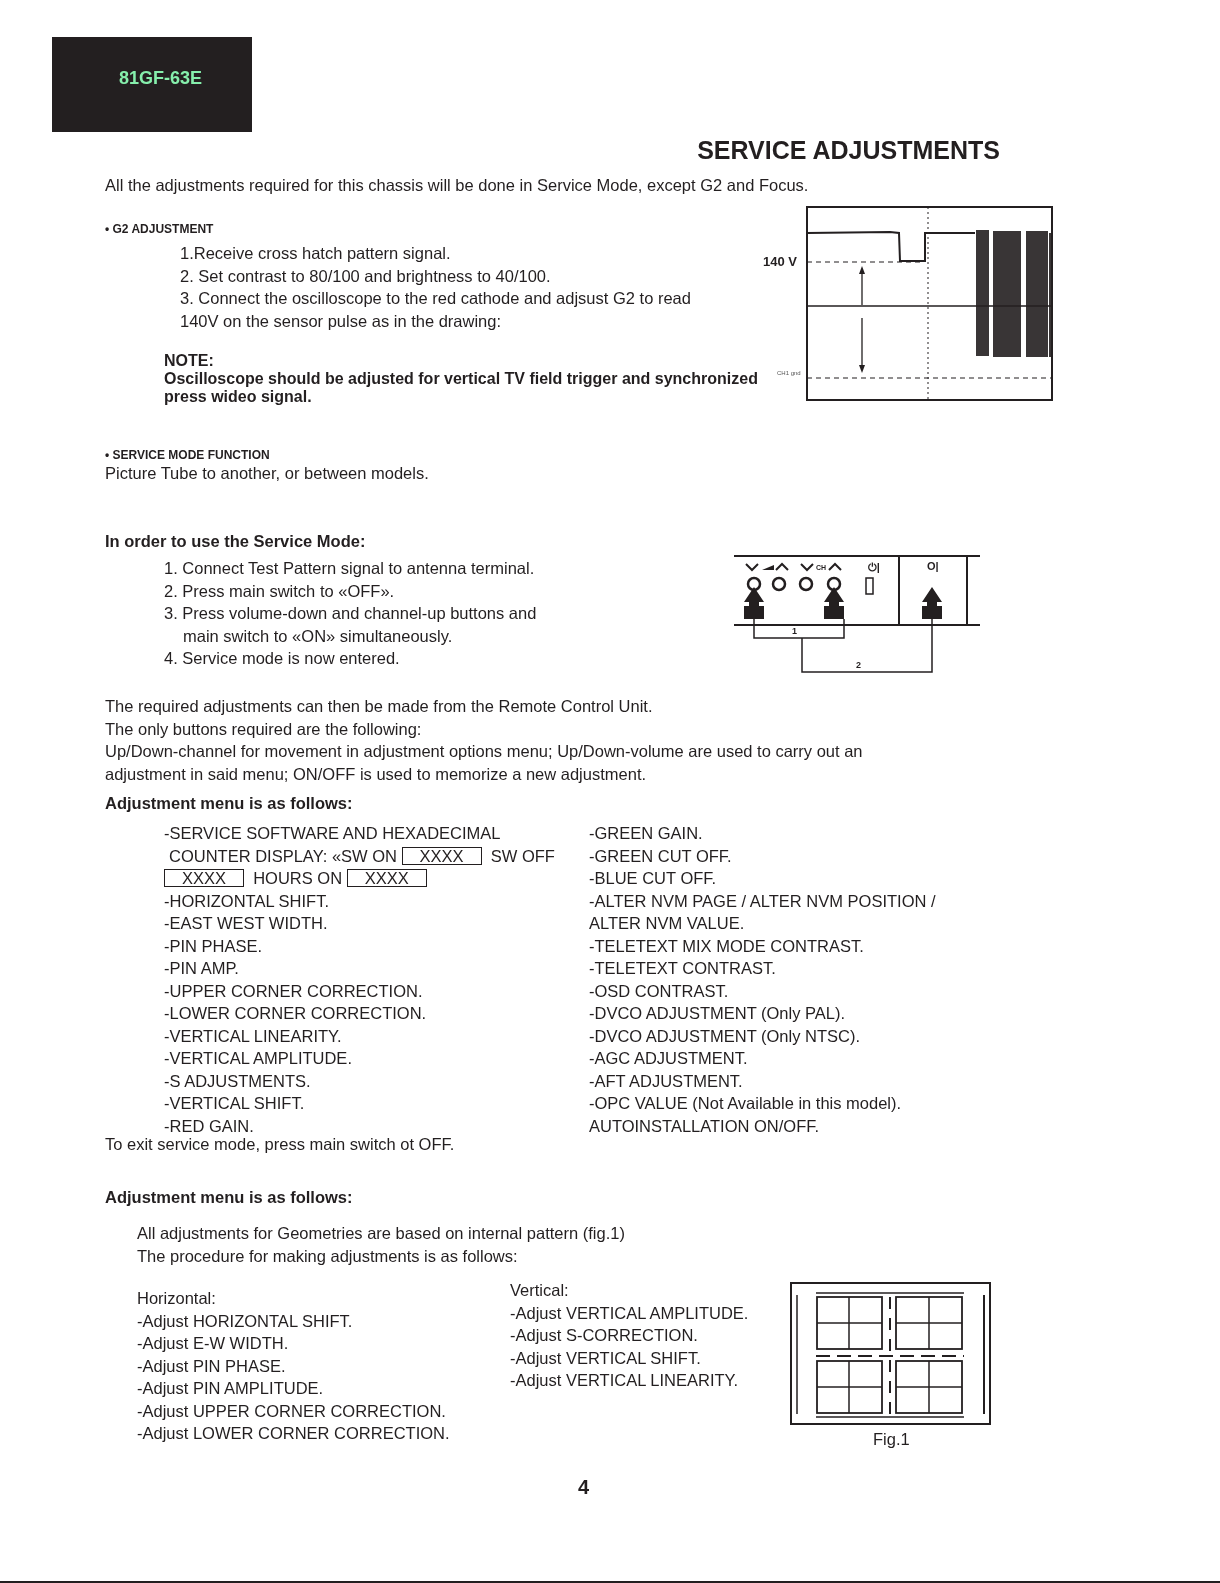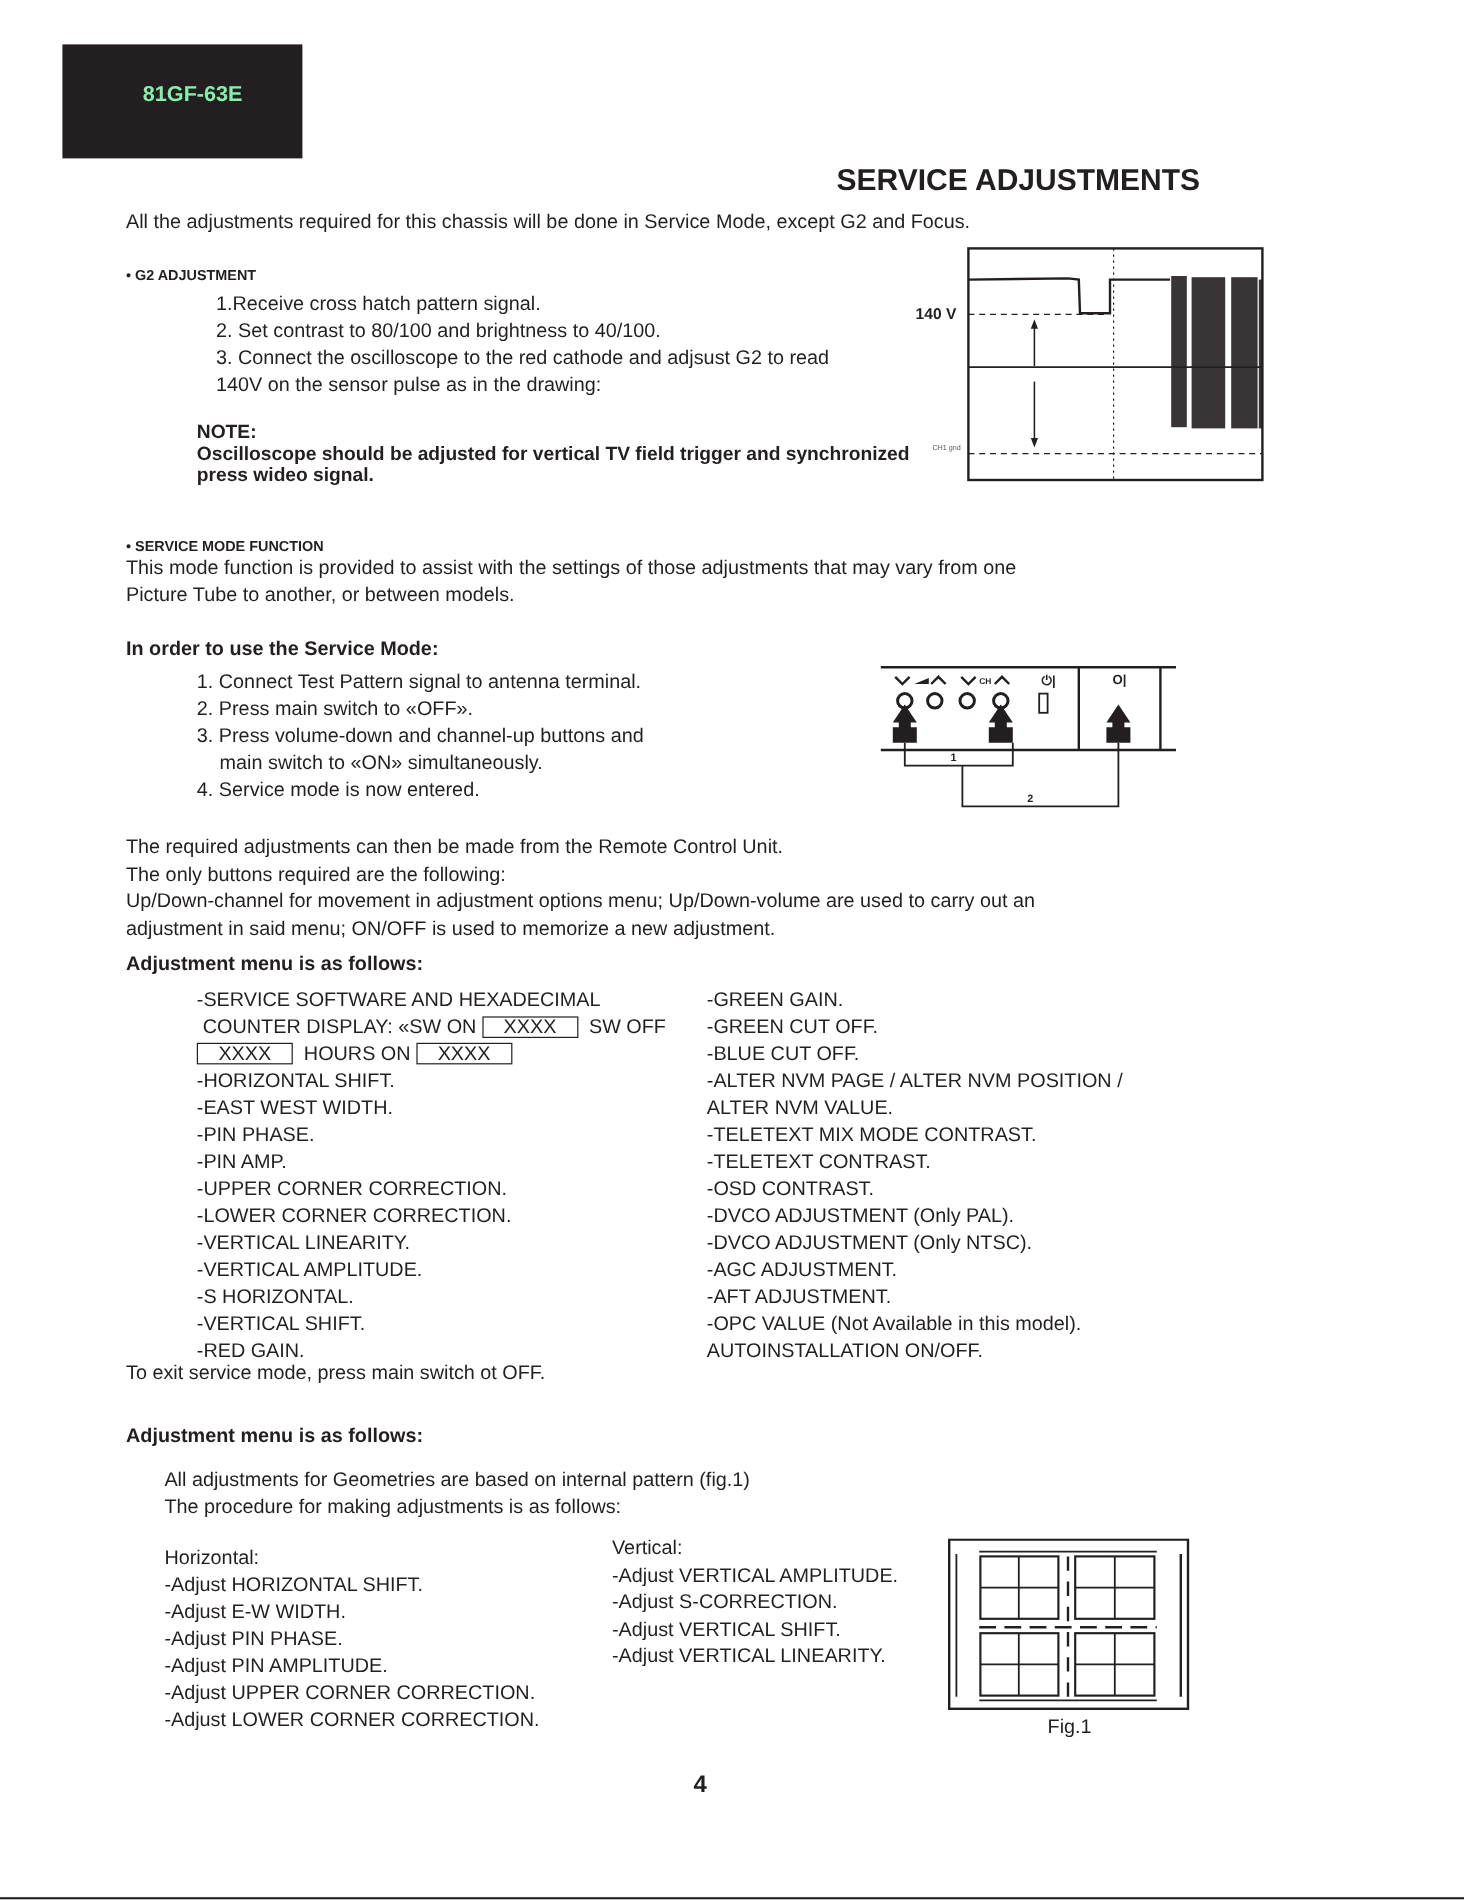--- a/index.html
+++ b/index.html
@@ -60,21 +60,20 @@
   <line x1="107" y1="69" x2="107" y2="105" stroke="#231f20" stroke-width="1.3"></line>
   <polygon points="104,74 107,66 110,74" fill="#231f20"></polygon>
   <line x1="107" y1="118" x2="107" y2="170" stroke="#231f20" stroke-width="1.3"></line>
   <polygon points="104,165 107,173 110,165" fill="#231f20"></polygon>
   <text x="8" y="66" font-size="13" font-weight="bold" fill="#231f20">140 V</text>
   <text x="22" y="175" font-size="6" fill="#555" font-family="Liberation Serif, serif">CH1 gnd</text>
 </svg>
 
 <div class="abs h-sec" style="left:105px; top:448px;">• SERVICE MODE FUNCTION</div>
 <div class="abs t16" style="left:105px; top:462px;">
-  <div>This mode function is provided to assist with the settings of those adjustments that may vary from one</div>
   <div>Picture Tube to another, or between models.</div>
 </div>
 <div class="abs t16 bold" style="left:105px; top:530px;">In order to use the Service Mode:</div>
 <div class="abs t16" style="left:164px; top:557px;">
   <div>1. Connect Test Pattern signal to antenna terminal.</div>
   <div>2. Press main switch to «OFF».</div>
   <div>3. Press volume-down and channel-up buttons and</div>
   <div style="padding-left:19px;">main switch to «ON» simultaneously.</div>
   <div>4. Service mode is now entered.</div>
 </div>
@@ -133,21 +132,21 @@
     <span class="hexbox">XXXX</span>
   </div>
   <div>-HORIZONTAL SHIFT.</div>
   <div>-EAST WEST WIDTH.</div>
   <div>-PIN PHASE.</div>
   <div>-PIN AMP.</div>
   <div>-UPPER CORNER CORRECTION.</div>
   <div>-LOWER CORNER CORRECTION.</div>
   <div>-VERTICAL LINEARITY.</div>
   <div>-VERTICAL AMPLITUDE.</div>
-  <div>-S HORIZONTAL.</div>
+  <div>-S ADJUSTMENTS.</div>
   <div>-VERTICAL SHIFT.</div>
   <div>-RED GAIN.</div>
 </div>
 
 <div class="abs t16" style="left:589px; top:822px;">
   <div>-GREEN GAIN.</div>
   <div>-GREEN CUT OFF.</div>
   <div>-BLUE CUT OFF.</div>
   <div>-ALTER NVM PAGE / ALTER NVM POSITION /</div>
   <div>ALTER NVM VALUE.</div>

